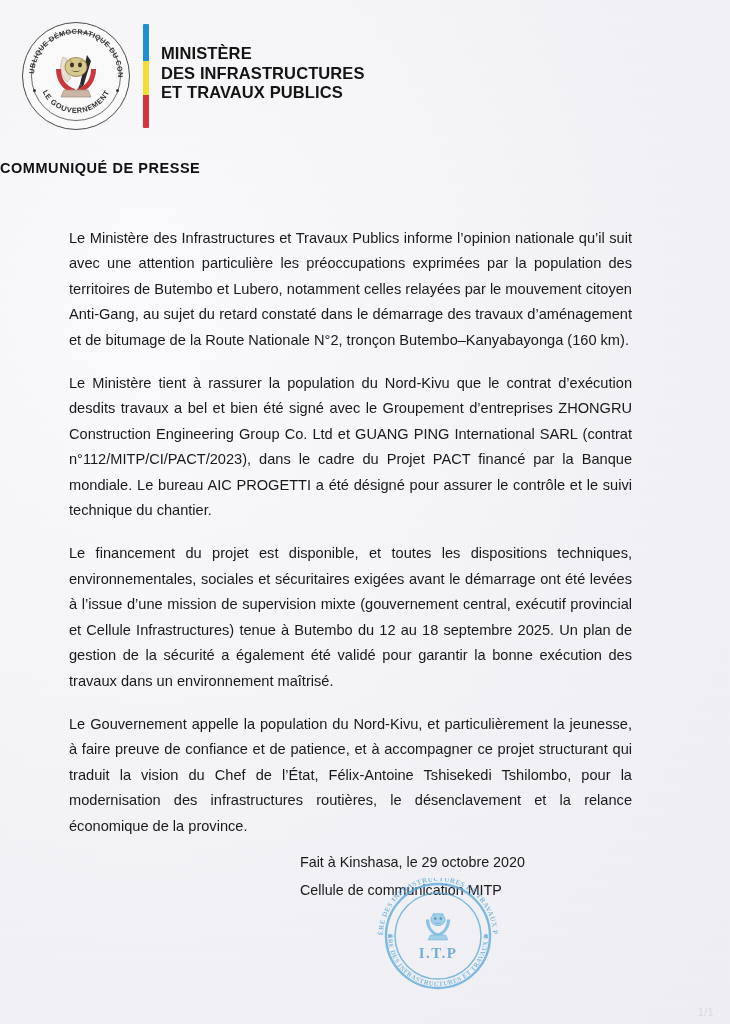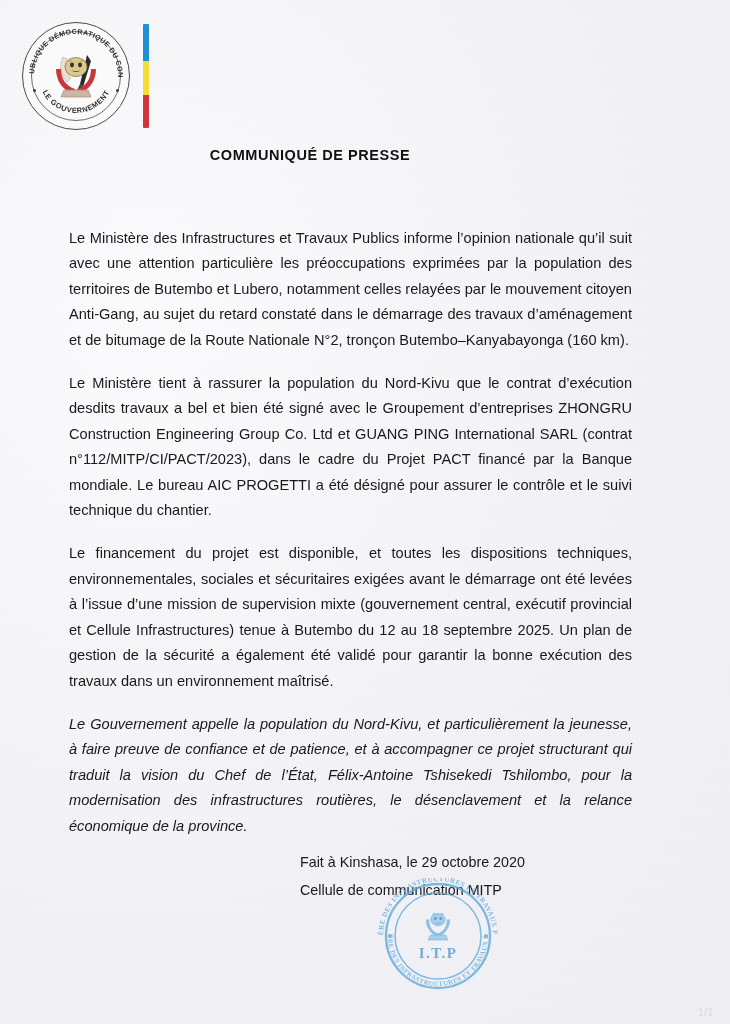--- a/index.html
+++ b/index.html
@@ -92,23 +92,22 @@
     line-height: 19.5px;
     letter-spacing: .1px;
     color: #141414;
     text-transform: uppercase;
   }
   .ministry div { white-space: nowrap; }
 
   
   .doc-title {
     position: absolute;
-    left: 0; top: 147px;
+    left: 0; top: 160px;
     width: 620px;
-    text-align: center;
     font-weight: 700;
     font-size: 14.5px;
     letter-spacing: .55px;
     color: #111;
   }
 
   
   .body-text {
     position: absolute;
     left: 69px;
@@ -116,21 +115,21 @@
     width: 563px;
   }
   .body-text p {
     margin: 0 0 18px 0;
     font-size: 14.6px;
     line-height: 25.4px;
     text-align: justify;
     text-justify: inter-word;
     color: #19191c;
   }
-  .body-text p:last-child { margin-bottom: 8px; font-style: italic; }
+  .body-text p:last-child { margin-bottom: 8px; }
 
   
   .signature {
     position: absolute;
     left: 300px;
     top: 848px;
     width: 300px;
   }
   .signature div {
     font-size: 14.3px;
@@ -203,20 +202,25 @@
         <path d="M24,21 Q29,25 34,21 Q29,23.5 24,21 Z" fill="#3c3223"></path>
         <path d="M20,12 L23,9 L25,13 Z" fill="#b8a765"></path>
         <path d="M38,12 L35,9 L33,13 Z" fill="#b8a765"></path>
 
         <path d="M17,41 L41,41 L44,48 L14,48 Z" fill="#cbb6a6" stroke="#a08c7c" stroke-width=".7"></path>
       </svg>
     </div>
 
     <div class="flagbar"></div>
 
+    <div class="ministry">
+      <div>MINISTÈRE</div>
+      <div>DES INFRASTRUCTURES</div>
+      <div>ET TRAVAUX PUBLICS</div>
+    </div>
   </div>
 
   <div class="doc-title">COMMUNIQUÉ DE PRESSE</div>
 
   <div class="body-text">
     <p>Le Ministère des Infrastructures et Travaux Publics informe l’opinion nationale qu’il suit avec une attention particulière les préoccupations exprimées par la population des territoires de Butembo et Lubero, notamment celles relayées par le mouvement citoyen Anti-Gang, au sujet du retard constaté dans le démarrage des travaux d’aménagement et de bitumage de la Route Nationale N°2, tronçon Butembo–Kanyabayonga (160 km).</p>
     <p>Le Ministère tient à rassurer la population du Nord-Kivu que le contrat d’exécution desdits travaux a bel et bien été signé avec le Groupement d’entreprises ZHONGRU Construction Engineering Group Co. Ltd et GUANG PING International SARL (contrat n°112/MITP/CI/PACT/2023), dans le cadre du Projet PACT financé par la Banque mondiale. Le bureau AIC PROGETTI a été désigné pour assurer le contrôle et le suivi technique du chantier.</p>
     <p>Le financement du projet est disponible, et toutes les dispositions techniques, environnementales, sociales et sécuritaires exigées avant le démarrage ont été levées à l’issue d’une mission de supervision mixte (gouvernement central, exécutif provincial et Cellule Infrastructures) tenue à Butembo du 12 au 18 septembre 2025. Un plan de gestion de la sécurité a également été validé pour garantir la bonne exécution des travaux dans un environnement maîtrisé.</p>
     <p>Le Gouvernement appelle la population du Nord-Kivu, et particulièrement la jeunesse, à faire preuve de confiance et de patience, et à accompagner ce projet structurant qui traduit la vision du Chef de l’État, Félix-Antoine Tshisekedi Tshilombo, pour la modernisation des infrastructures routières, le désenclavement et la relance économique de la province.</p>
   </div>

